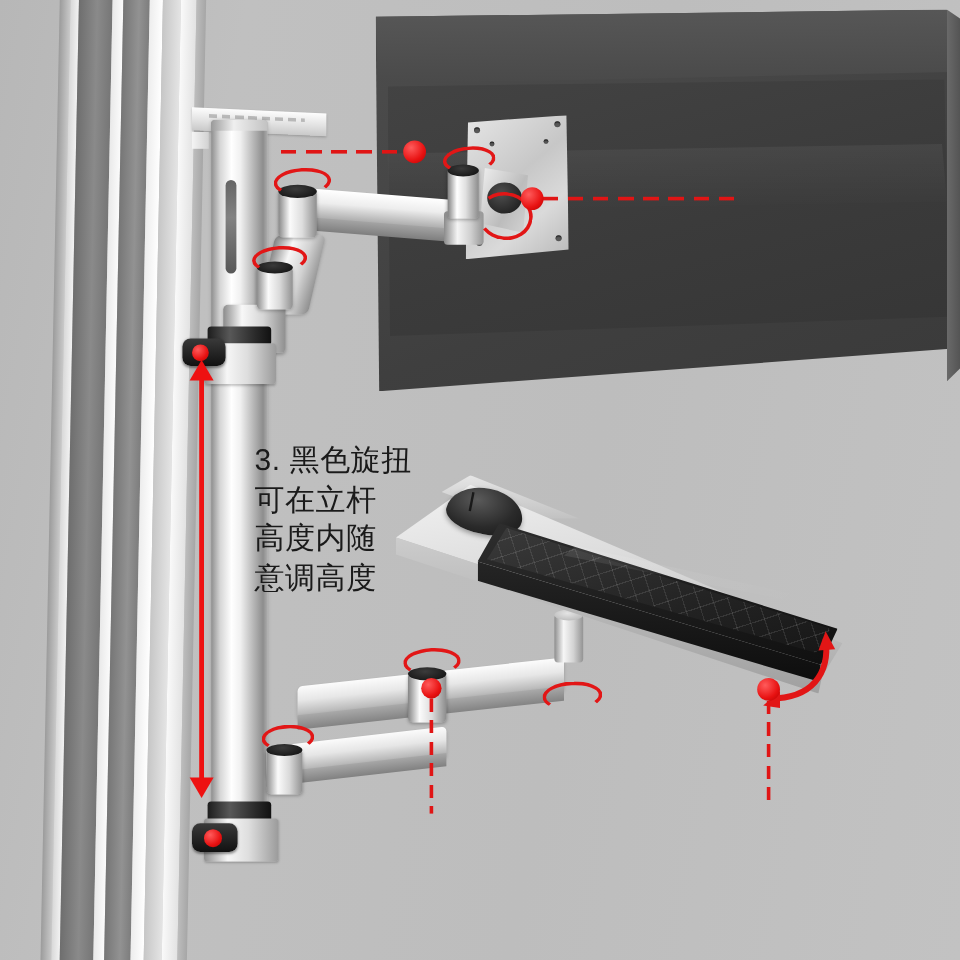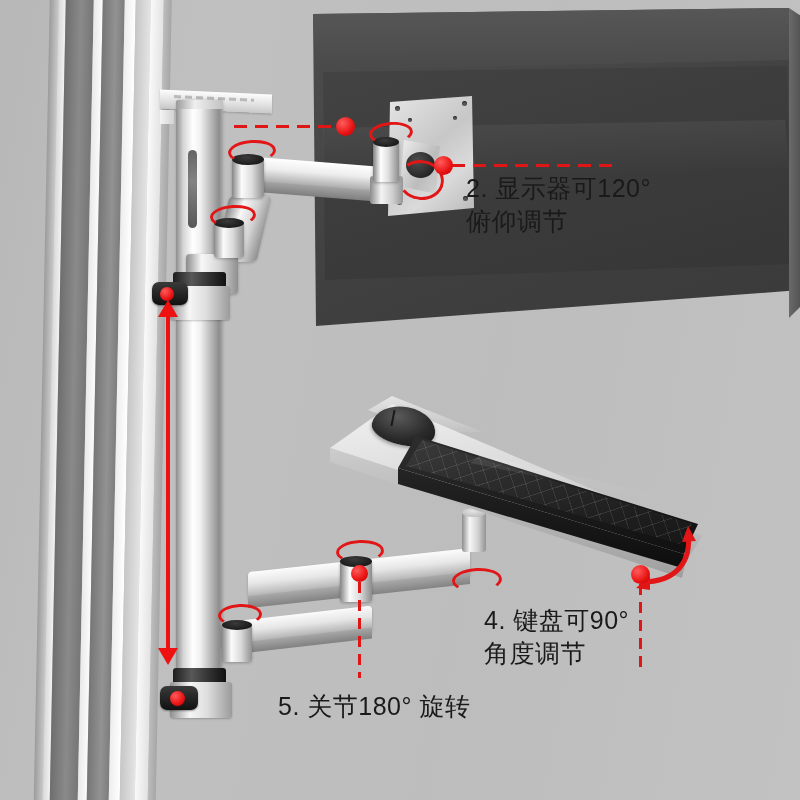--- a/index.html
+++ b/index.html
@@ -354,19 +354,18 @@
 
   <div class="abs dashh dl1"></div>
   <div class="abs dot d1"></div>
   <div class="abs dashh dl2"></div>
   <div class="abs dot d2"></div>
   <div class="abs dashv dv5"></div>
   <div class="abs dot d3"></div>
   <div class="abs dashv dv4"></div>
   <div class="abs dot d4"></div>
 
-  <div class="abs note n2">2. 显示器可120°
-   俯仰调节</div>
-  <div class="abs note n4">4. 键盘可90°
-   角度调节</div>
-  <div class="abs note n5">5. 关节180°  旋转</div>
+  <div class="abs note n3">3. 黑色旋扭
+   可在立杆
+   高度内随
+   意调高度</div>
 
 </div>
 
 </body></html>

